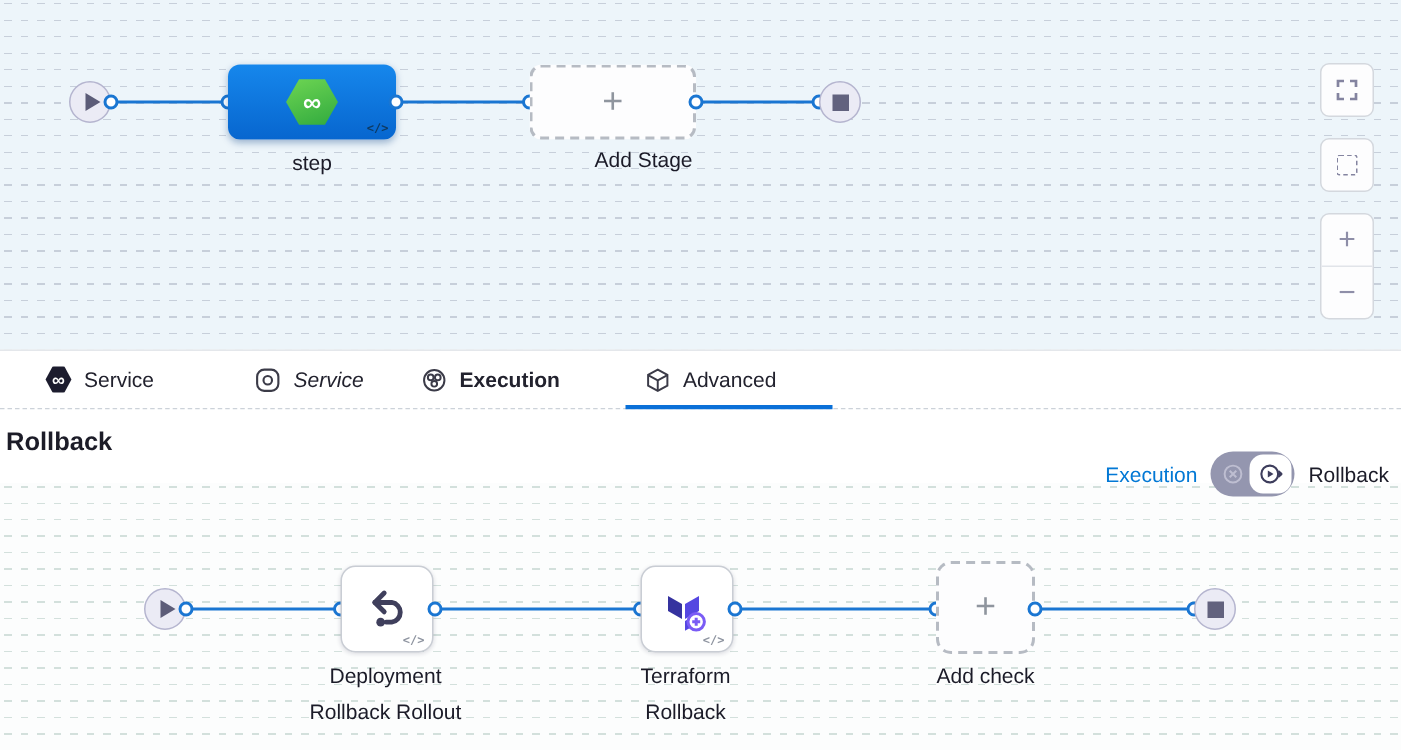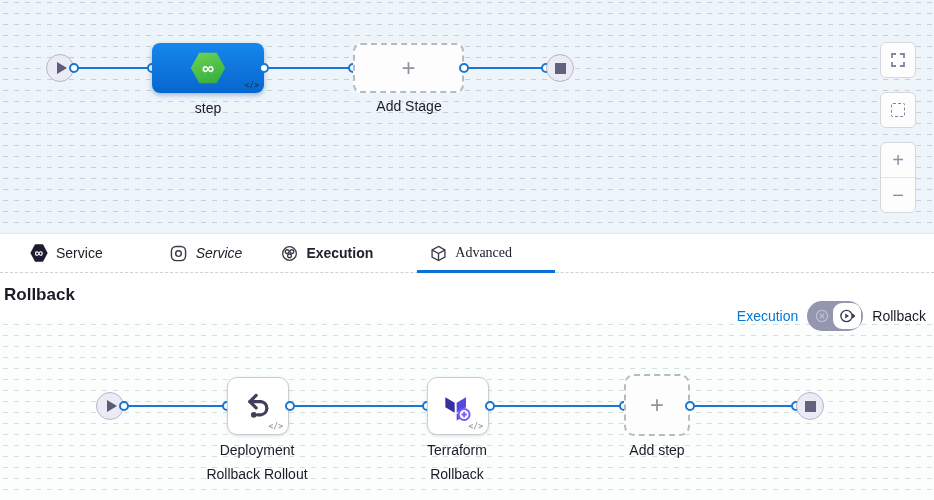--- a/index.html
+++ b/index.html
@@ -122,21 +122,21 @@
     </div>
     <div class="node-label" style="left:148px; top:100px; width:120px;">step</div>
 
     <div class="edge" style="left:264px; top:67px; width:89px;"></div>
     <div class="port" style="left:259px; top:63px;"></div>
     <div class="port" style="left:348px; top:63px;"></div>
 
     <div class="dash-node add-stage">
       <span>+</span>
     </div>
-    <div class="node-label" style="left:348px; top:98px; width:122px;">Add Stage</div>
+    <div class="node-label" style="left:368px; top:98px; width:122px;">Add Stage</div>
 
     <div class="edge" style="left:464px; top:67px; width:82px;"></div>
     <div class="port" style="left:459px; top:63px;"></div>
     <div class="port" style="left:541px; top:63px;"></div>
 
     <div class="circle-node" style="left:546px; top:54px;">
       <div class="stop-sq"></div>
     </div>
 
     <div class="ctrl-btn" style="top:42px;">
@@ -180,21 +180,21 @@
             <g stroke="#3b3b48" stroke-width="1.4" fill="none">
           <circle cx="9" cy="9" r="7.2"></circle>
               <circle cx="6.5" cy="7" r="2"></circle>
               <circle cx="11.5" cy="7" r="2"></circle>
               <circle cx="9" cy="11.5" r="2"></circle>
             </g>
           </svg>
       </span>
       <span>Execution</span>
     </div>
-    <div class="tab" style="margin-left:56px;font-family:Liberation Serif, serif;">
+    <div class="tab" style="margin-left:56px;">
       <span class="ticon">
         <svg width="17" height="17" viewBox="0 0 18 18">
             <g stroke="#3b3b48" stroke-width="1.4" fill="none">
           <path d="M9 1.5 L15.8 5.2 V12.8 L9 16.5 L2.2 12.8 V5.2 Z"></path>
               <path d="M2.5 5.5 L9 9 L15.5 5.5 M9 9 V16"></path>
             </g>
           </svg>
       </span>
       <span>Advanced</span>
     </div>
@@ -271,21 +271,21 @@
       <div>Rollback</div>
     </div>
 
     <div class="edge" style="left:490px; top:83px; width:134px;"></div>
     <div class="port" style="left:485px; top:79px;"></div>
     <div class="port" style="left:619px; top:79px;"></div>
 
     <div class="dash-node add-step">
       <span>+</span>
     </div>
-    <div class="node-label" style="left:607px; top:120px; width:100px;">Add step</div>
+    <div class="node-label" style="left:607px; top:120px; width:100px;">Add check</div>
 
     <div class="edge" style="left:690px; top:83px; width:106px;"></div>
     <div class="port" style="left:685px; top:79px;"></div>
     <div class="port" style="left:791px; top:79px;"></div>
 
     <div class="circle-node" style="left:796px; top:70px;">
       <div class="stop-sq"></div>
     </div>
   </div>
 

